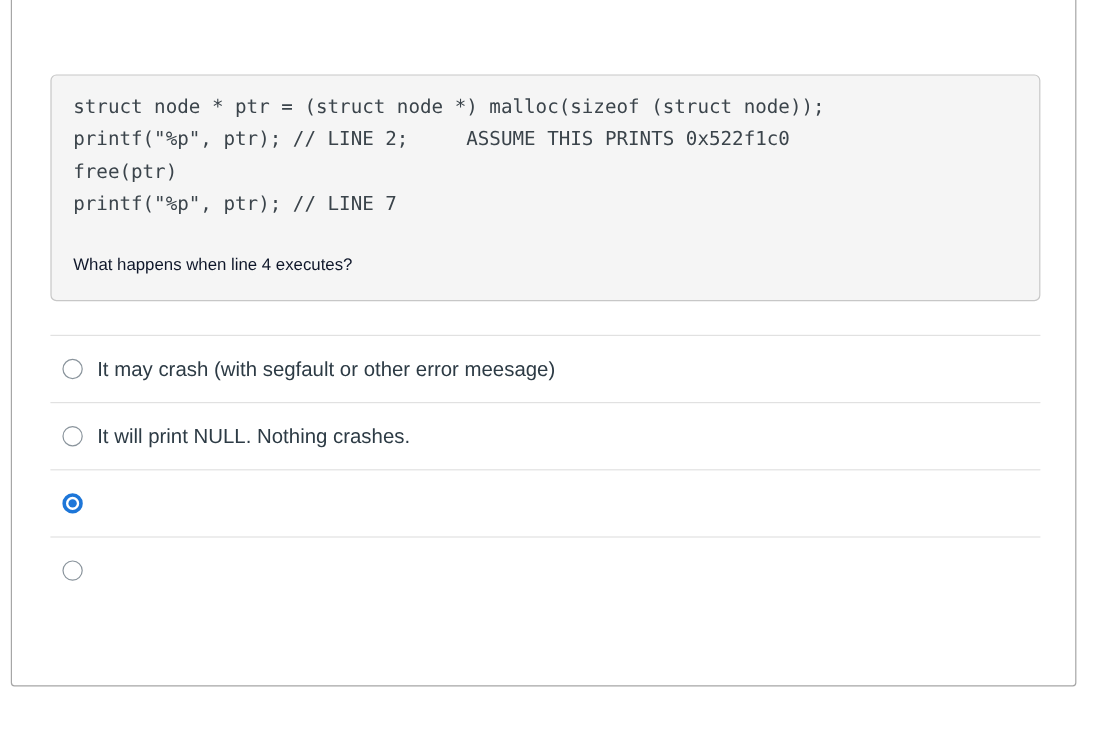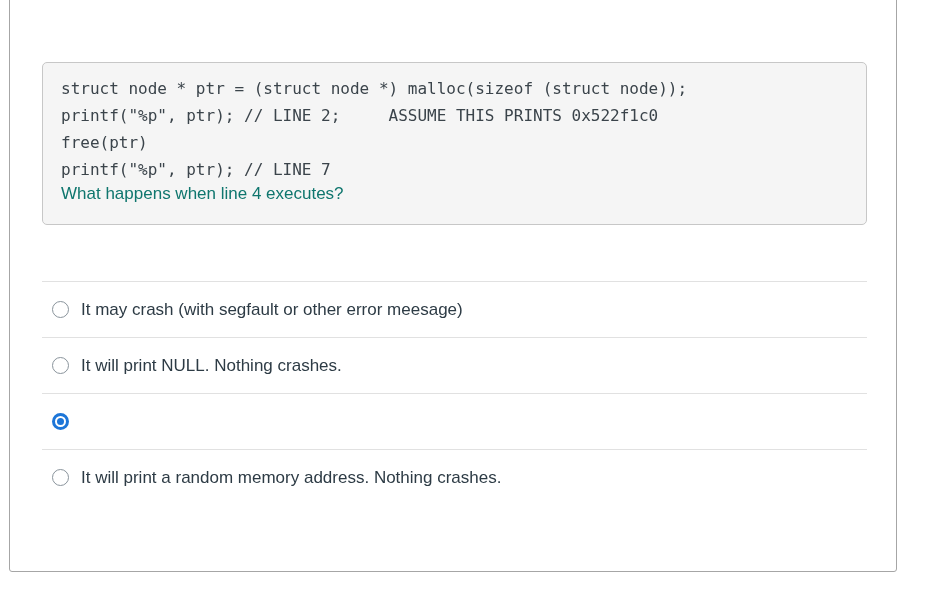--- a/index.html
+++ b/index.html
@@ -34,26 +34,27 @@
     padding: 12px 18px 19px 18px;
   }
   .code-text {
     font-family: "DejaVu Sans Mono", "Liberation Mono", monospace;
     font-size: 16px;
     line-height: 27px;
     color: #3b444b;
     white-space: pre;
   }
   .code-question {
-    font-size: 17px;
+    margin-top: 26px;
+    font-size: 14px;
     line-height: 22px;
-    color: #0f766e;
+    color: #0f172a;
   }
   .answers {
-    margin-top: 56px;
+    margin-top: 28px;
   }
   .option {
     display: flex;
     align-items: center;
     height: 56px;
     border-top: 1px solid #e1e1e1;
     cursor: pointer;
   }
   .radio {
     flex: 0 0 auto;
@@ -108,17 +109,16 @@
       <span class="radio"></span>
       <span class="option-label">It will print NULL. Nothing crashes.</span>
     </div>
 
     <div class="option">
       <span class="radio selected"></span>
     </div>
 
     <div class="option">
       <span class="radio"></span>
-      <span class="option-label">It will print a random memory address. Nothing crashes.</span>
     </div>
 
   </div>
 </div>
 
 </body></html>

